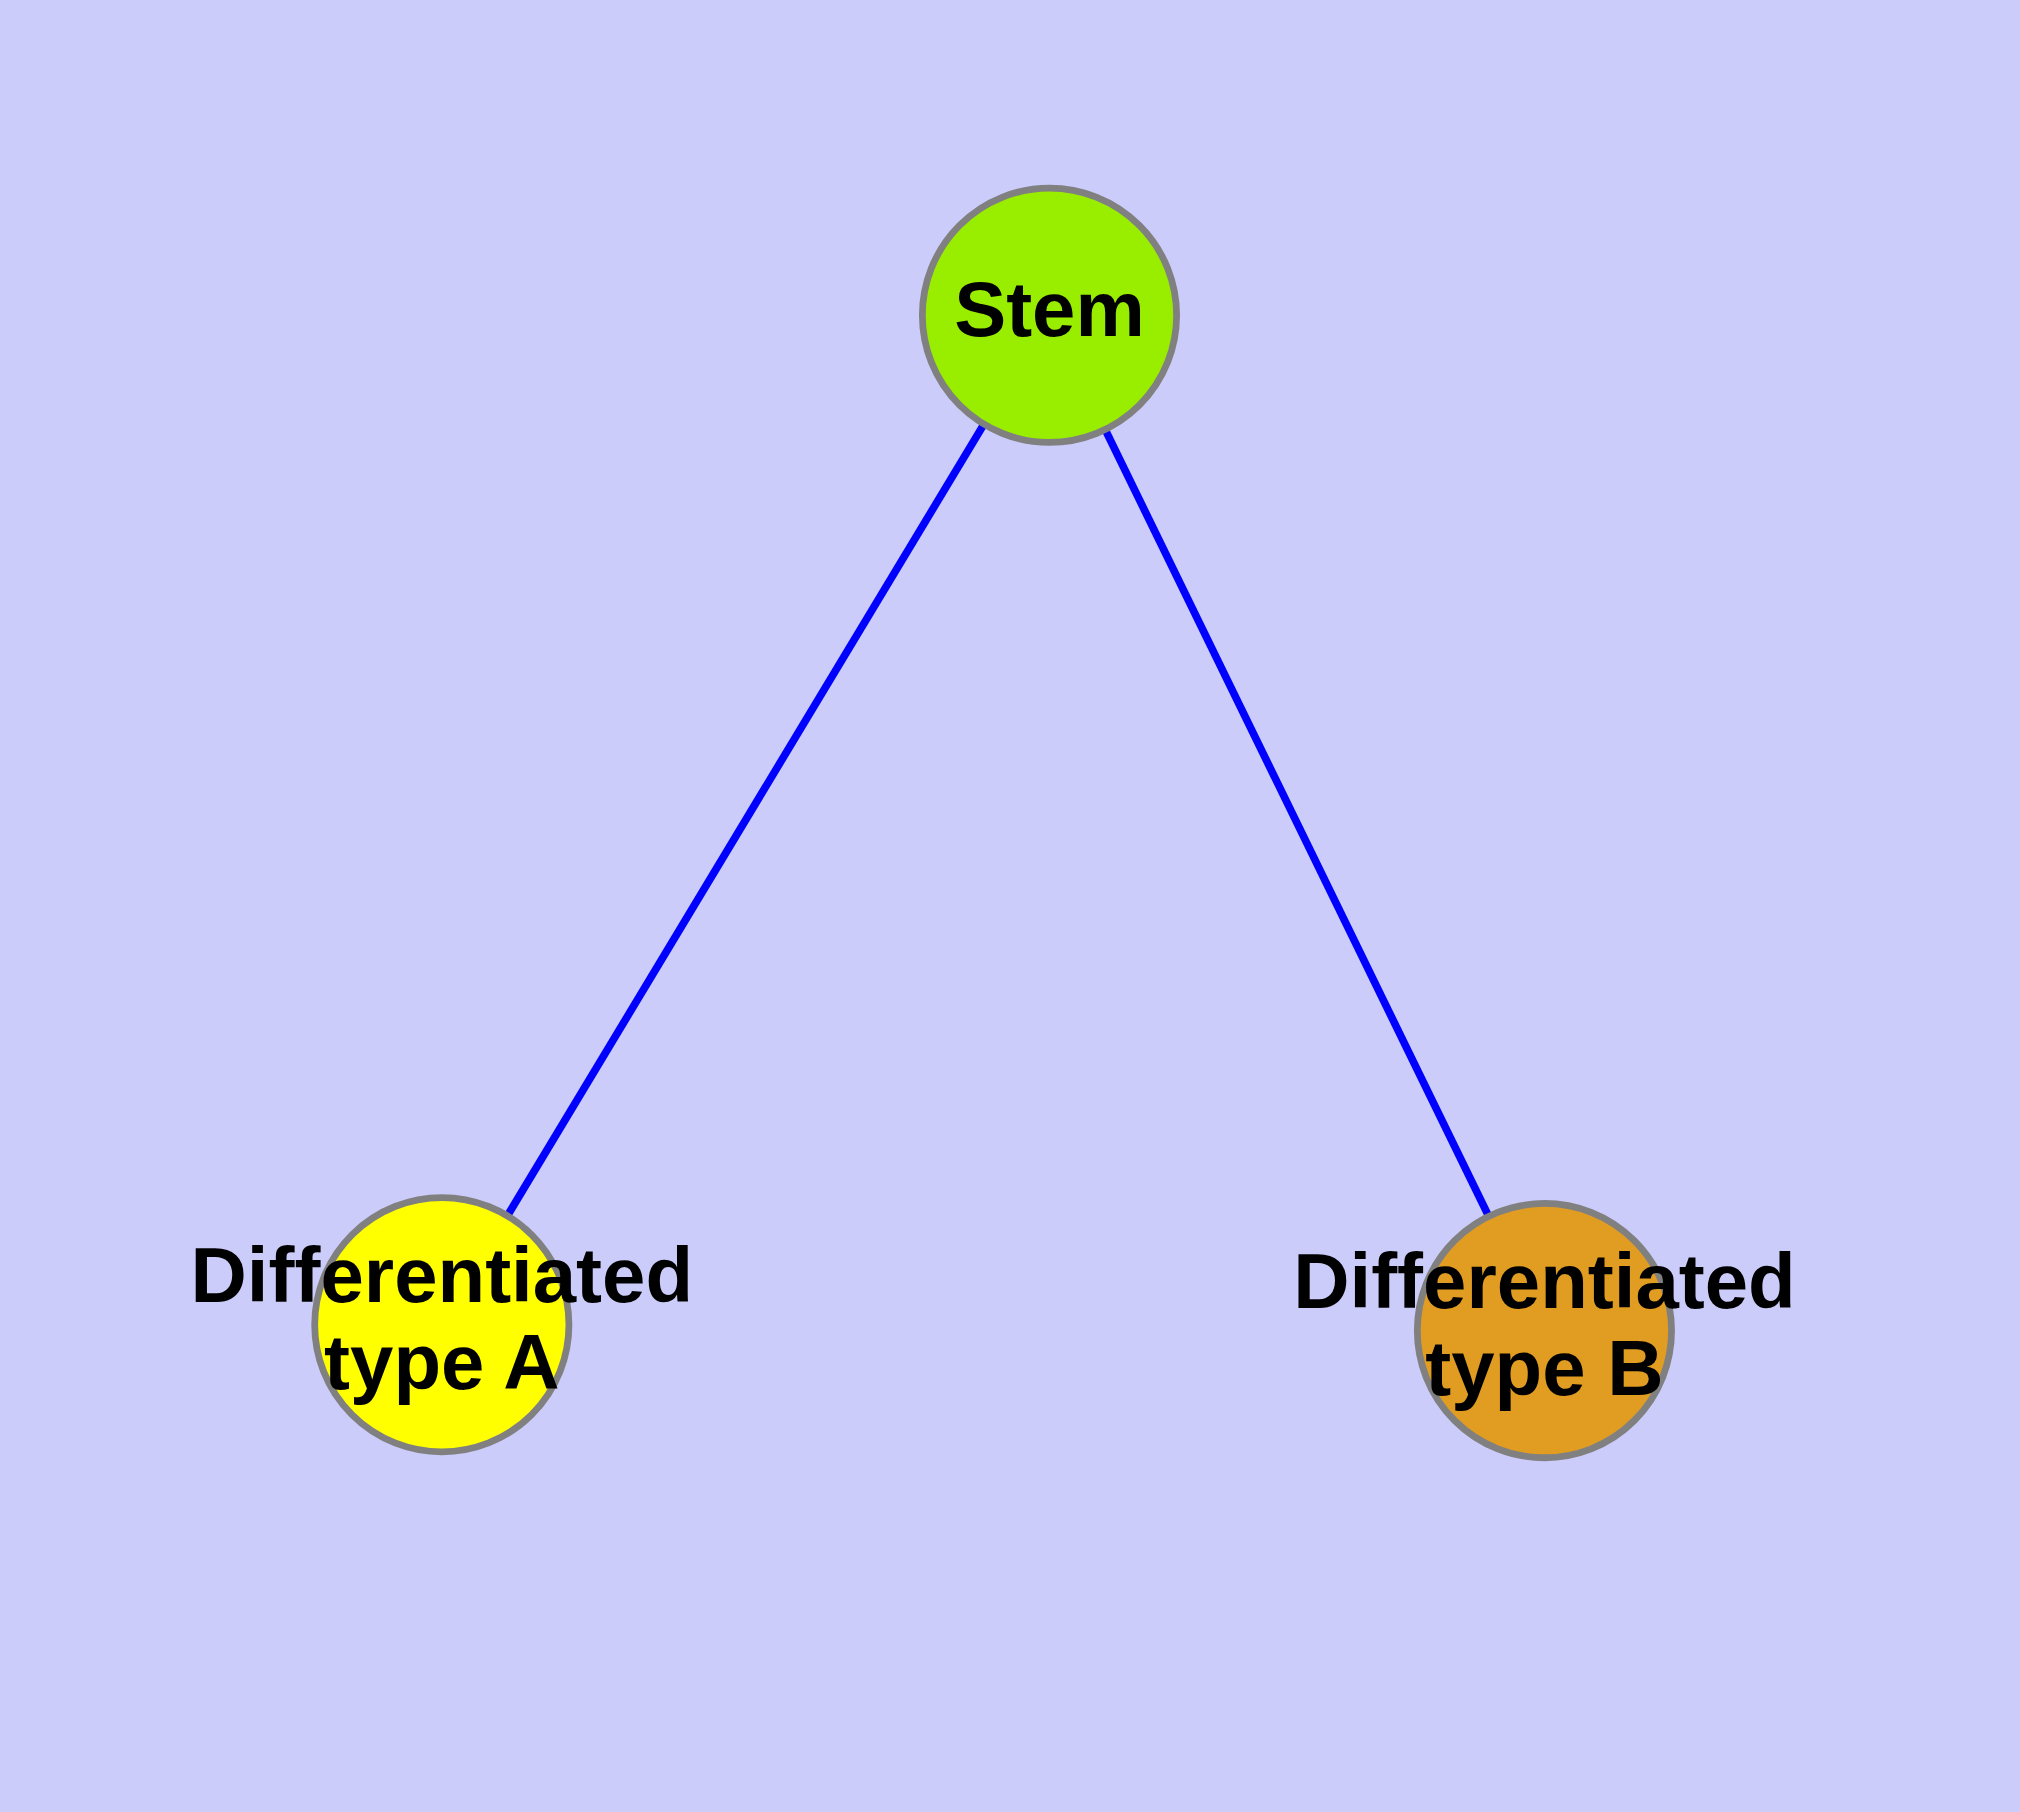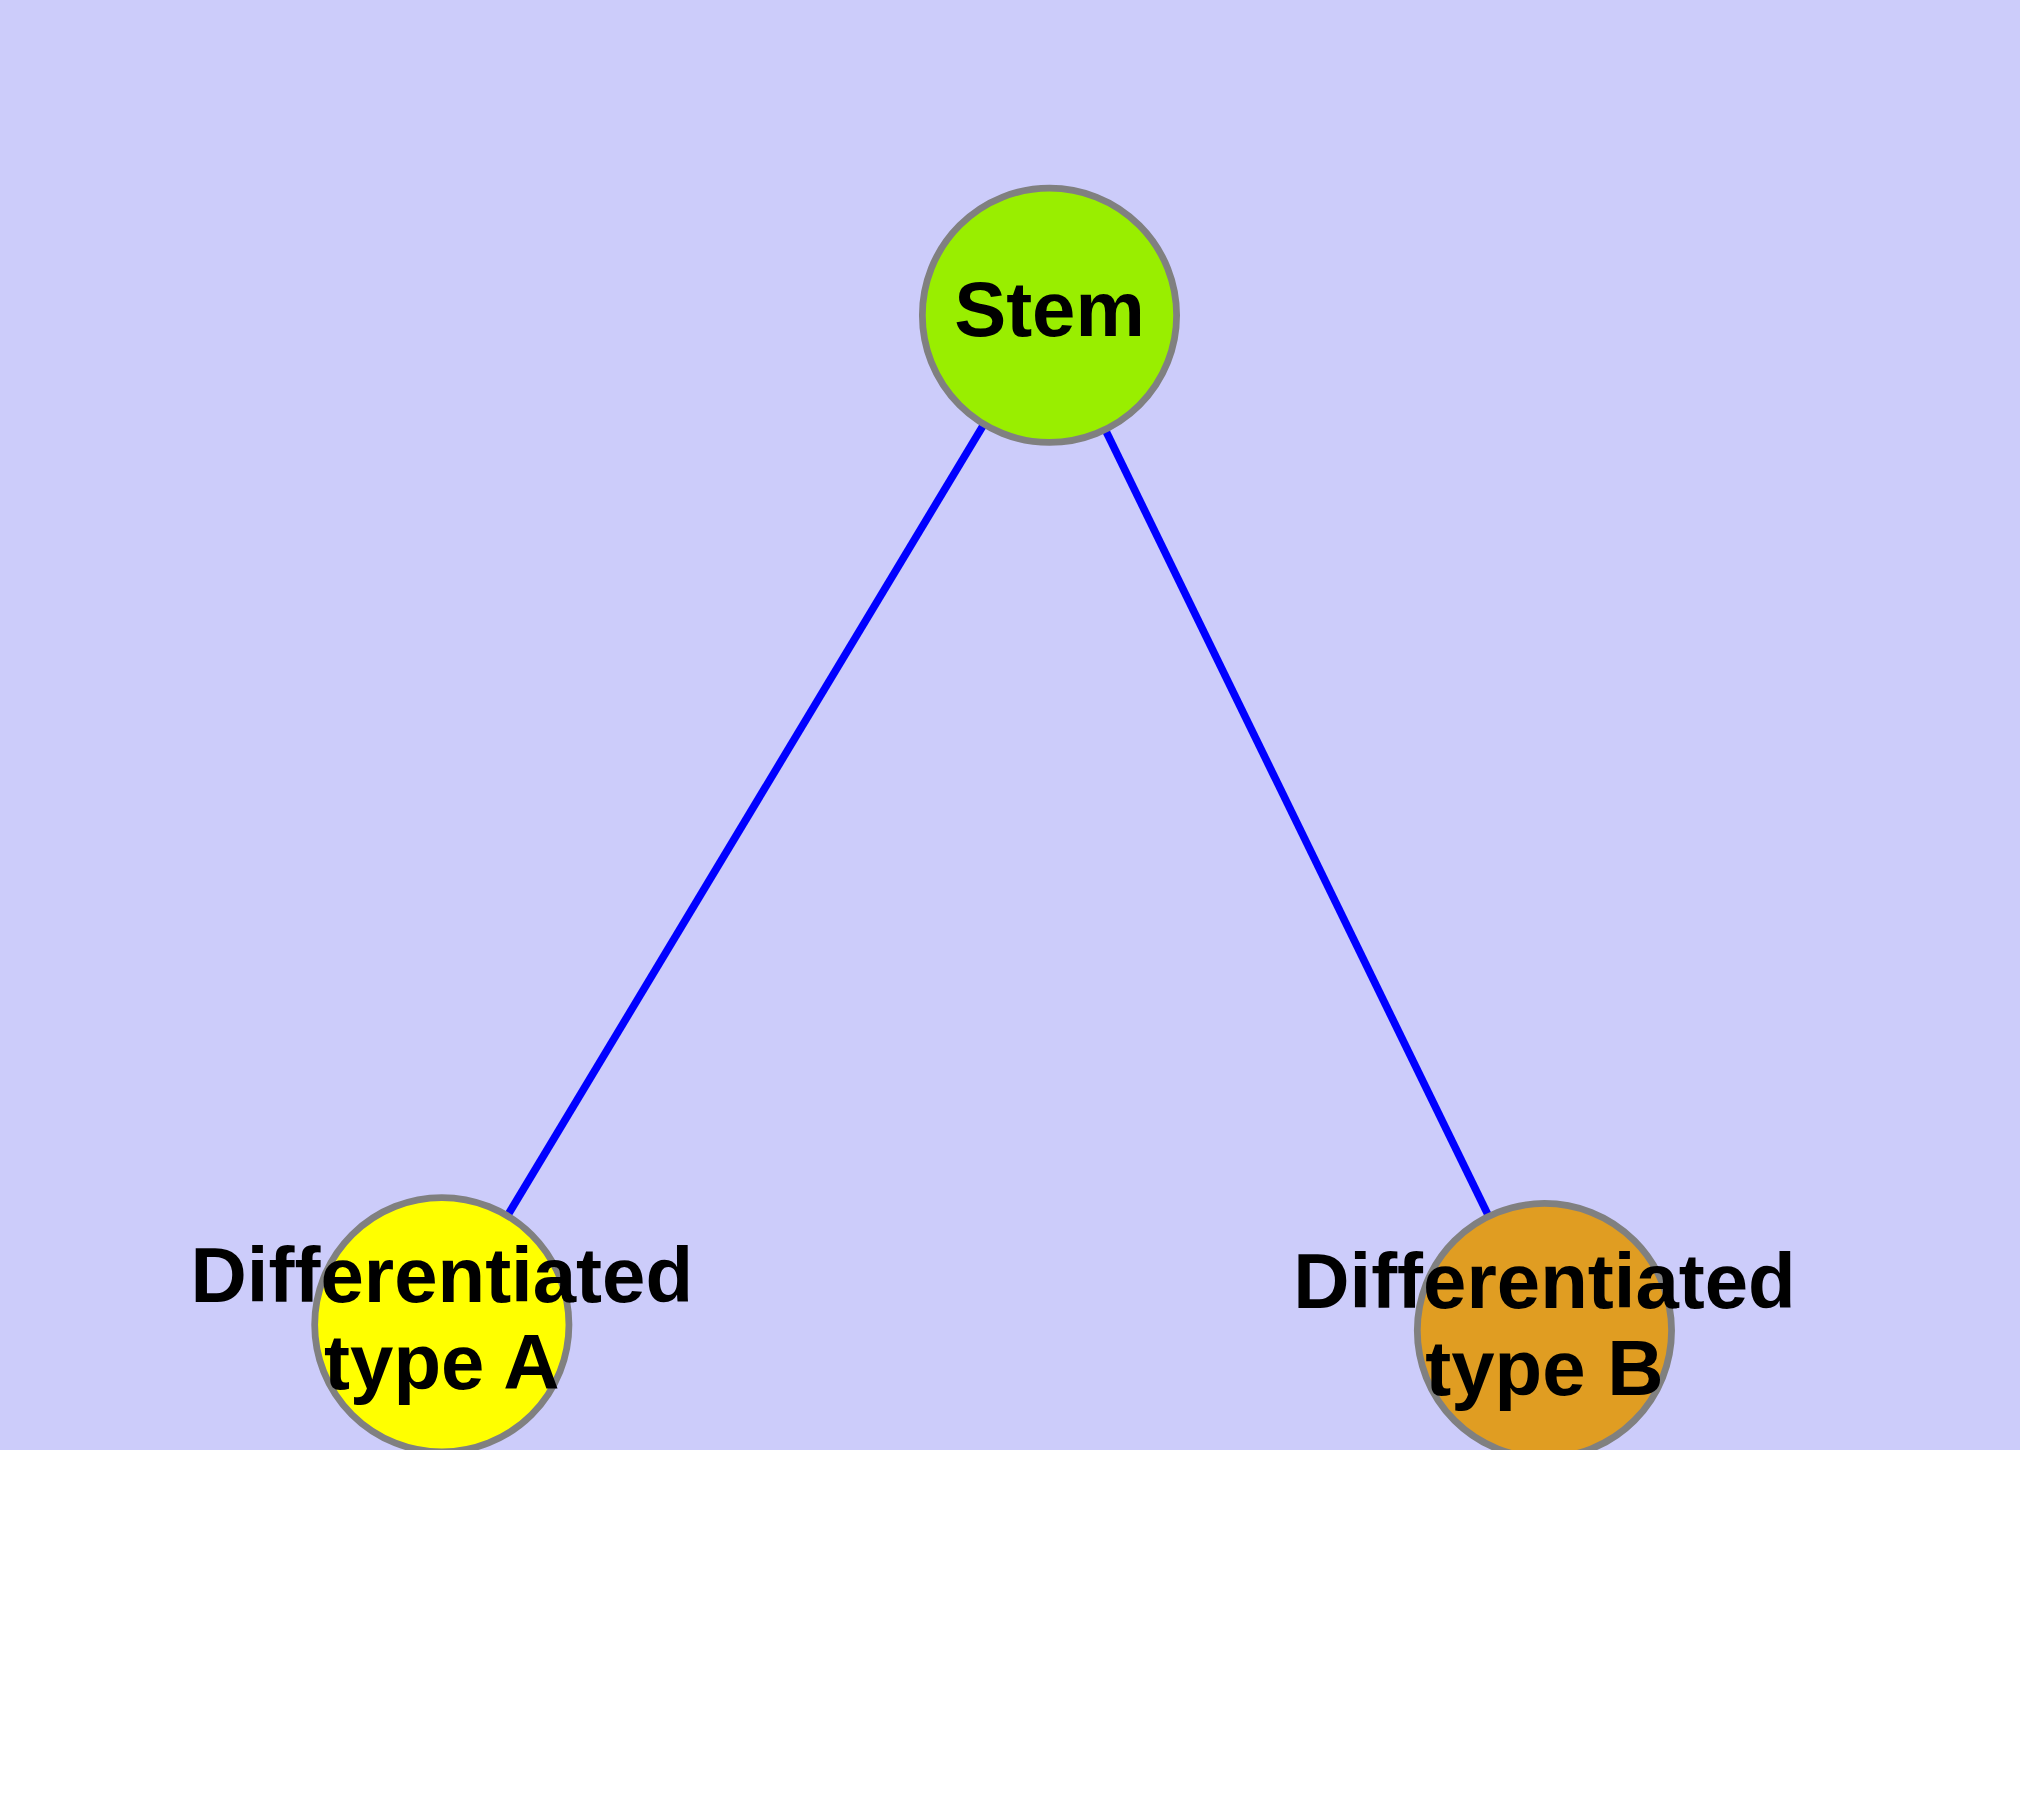--- a/index.html
+++ b/index.html
@@ -4,21 +4,21 @@
 <title>Cell differentiation graph</title>
 <style>
   html, body {
     margin: 0;
     padding: 0;
     background: #ffffff;
   }
   #canvas {
     position: relative;
     width: 2021px;
-    height: 1450px;
+    height: 1812px;
     overflow: hidden;
     background: #ccccfa;
     font-family: "Liberation Sans", sans-serif;
   }
   #graph-svg {
     position: absolute;
     left: 0;
     top: 0;
     width: 2021px;
     height: 1812px;

